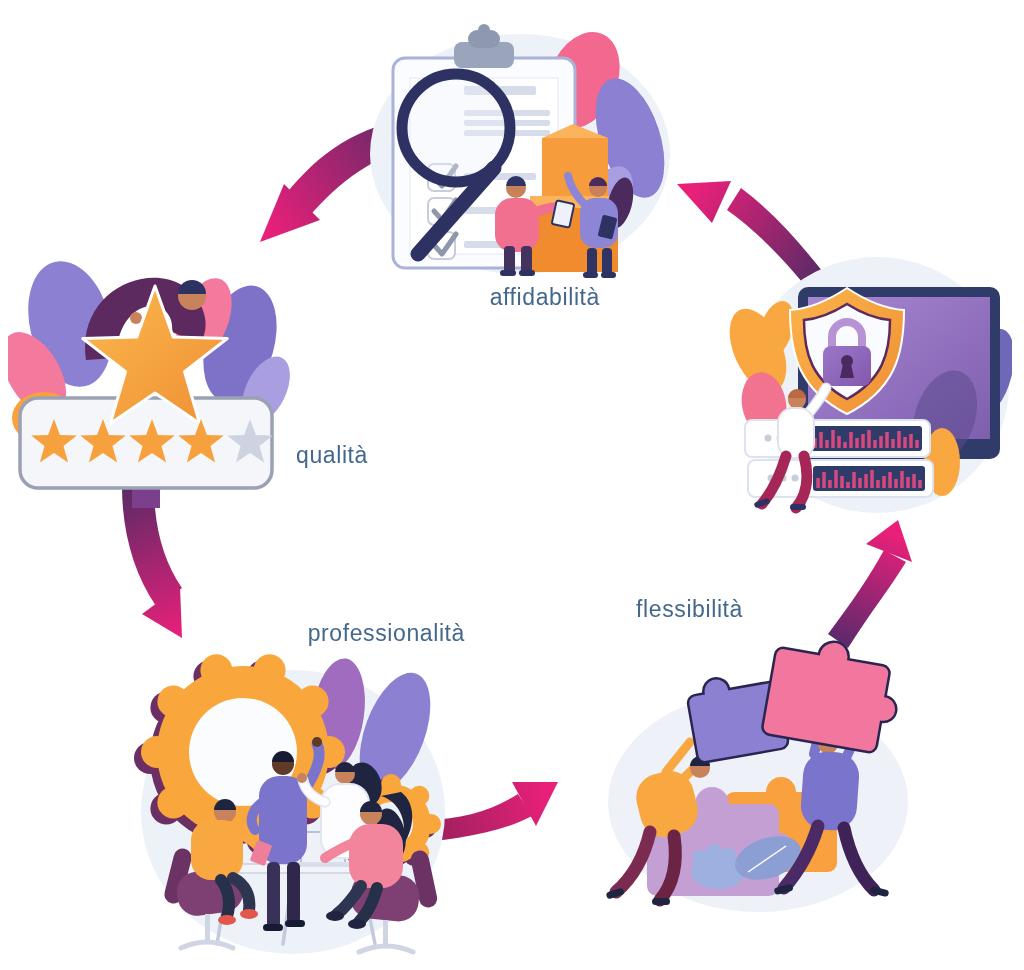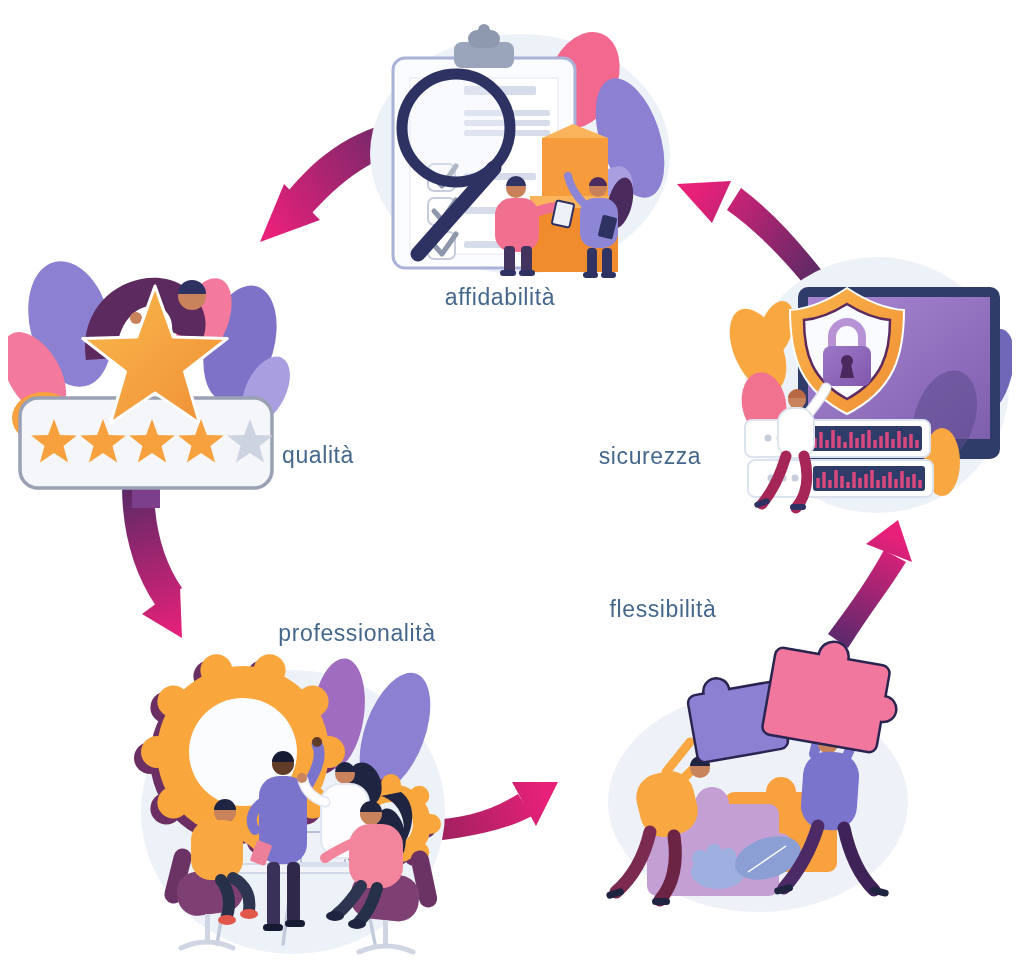--- a/index.html
+++ b/index.html
@@ -1,20 +1,20 @@
 <!DOCTYPE html>
 <html><head>
 <meta charset="utf-8">
 <style>
   html,body{margin:0;padding:0;background:#ffffff;}
   .canvas{position:relative;width:1024px;height:970px;background:#ffffff;overflow:hidden;
           font-family:"Liberation Sans",sans-serif;}
   .abs{position:absolute;}
   .node-label{position:absolute;color:#44678c;font-size:23px;letter-spacing:.6px;
-              text-align:center;white-space:nowrap;}
+              text-align:right;white-space:nowrap;}
 </style>
 </head>
 <body>
 
 <div class="canvas">
 
   <svg class="abs" style="left:238px;top:92px" width="185" height="160" viewBox="0 0 185 160">
     <defs>
         <linearGradient id="gA" gradientUnits="userSpaceOnUse" x1="180" y1="30" x2="30" y2="140">
       <stop offset="0" stop-color="#5c2a66"></stop>
@@ -407,17 +407,16 @@
       <path d="M 230,186 C 222,212 210,232 196,248" stroke="#4b2a66" stroke-width="13" fill="none" stroke-linecap="round"></path>
       <path d="M 256,188 C 262,216 272,236 286,250" stroke="#3f2257" stroke-width="13" fill="none" stroke-linecap="round"></path>
       <rect x="186" y="246" width="19" height="7" rx="3.5" fill="#1f2440" transform="rotate(-14 195 249)"></rect>
       <rect x="282" y="248" width="19" height="7" rx="3.5" fill="#1f2440" transform="rotate(14 291 251)"></rect>
     </g>
     <path d="M 180,24 a8,8 0 0 1 8,-8 H 223 a15,15 0 1 1 30,0 H 288 a8,8 0 0 1 8,8 V 46 a13,13 0 1 1 0,26 V 96 a8,8 0 0 1 -8,8 H 188 a8,8 0 0 1 -8,-8 Z" fill="#f1779f" stroke="#2a2550" stroke-width="2.5" transform="rotate(10 238 60)"></path>
   </svg>
 
   <div class="node-label" style="left:400px;top:284px;width:200px">affidabilità</div>
   <div class="node-label" style="left:268px;top:442px;width:100px">qualità</div>
-  <div class="node-label" style="left:570px;top:443px;width:160px">sicurezza</div>
-  <div class="node-label" style="left:257px;top:620px;width:200px">professionalità</div>
+  <div class="node-label" style="left:265px;top:620px;width:200px">professionalità</div>
   <div class="node-label" style="left:583px;top:596px;width:160px">flessibilità</div>
 
 </div>
 
 </body></html>

